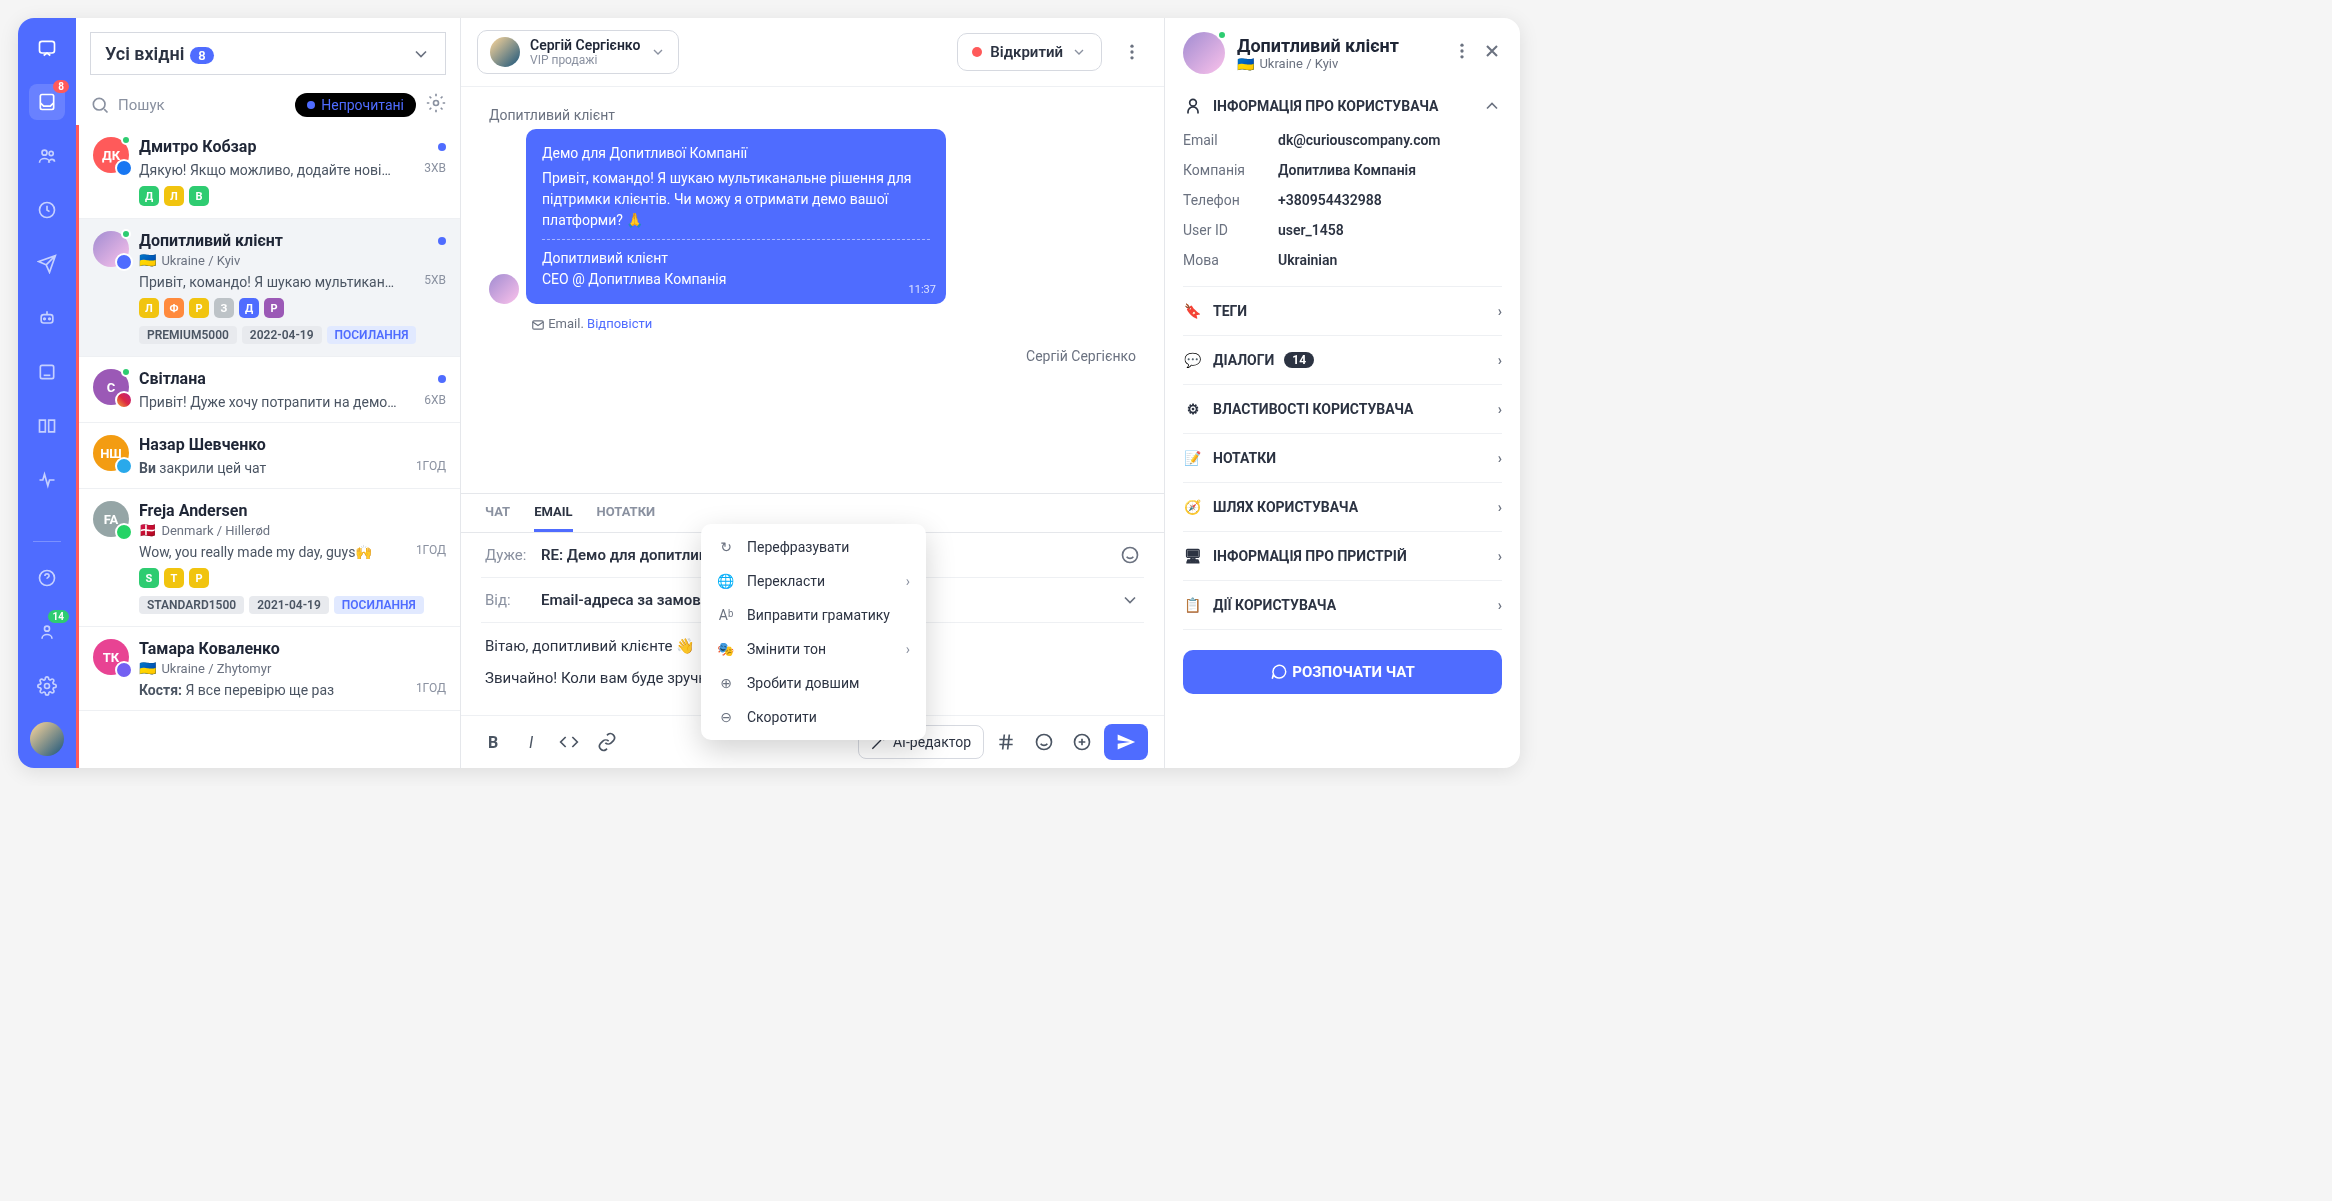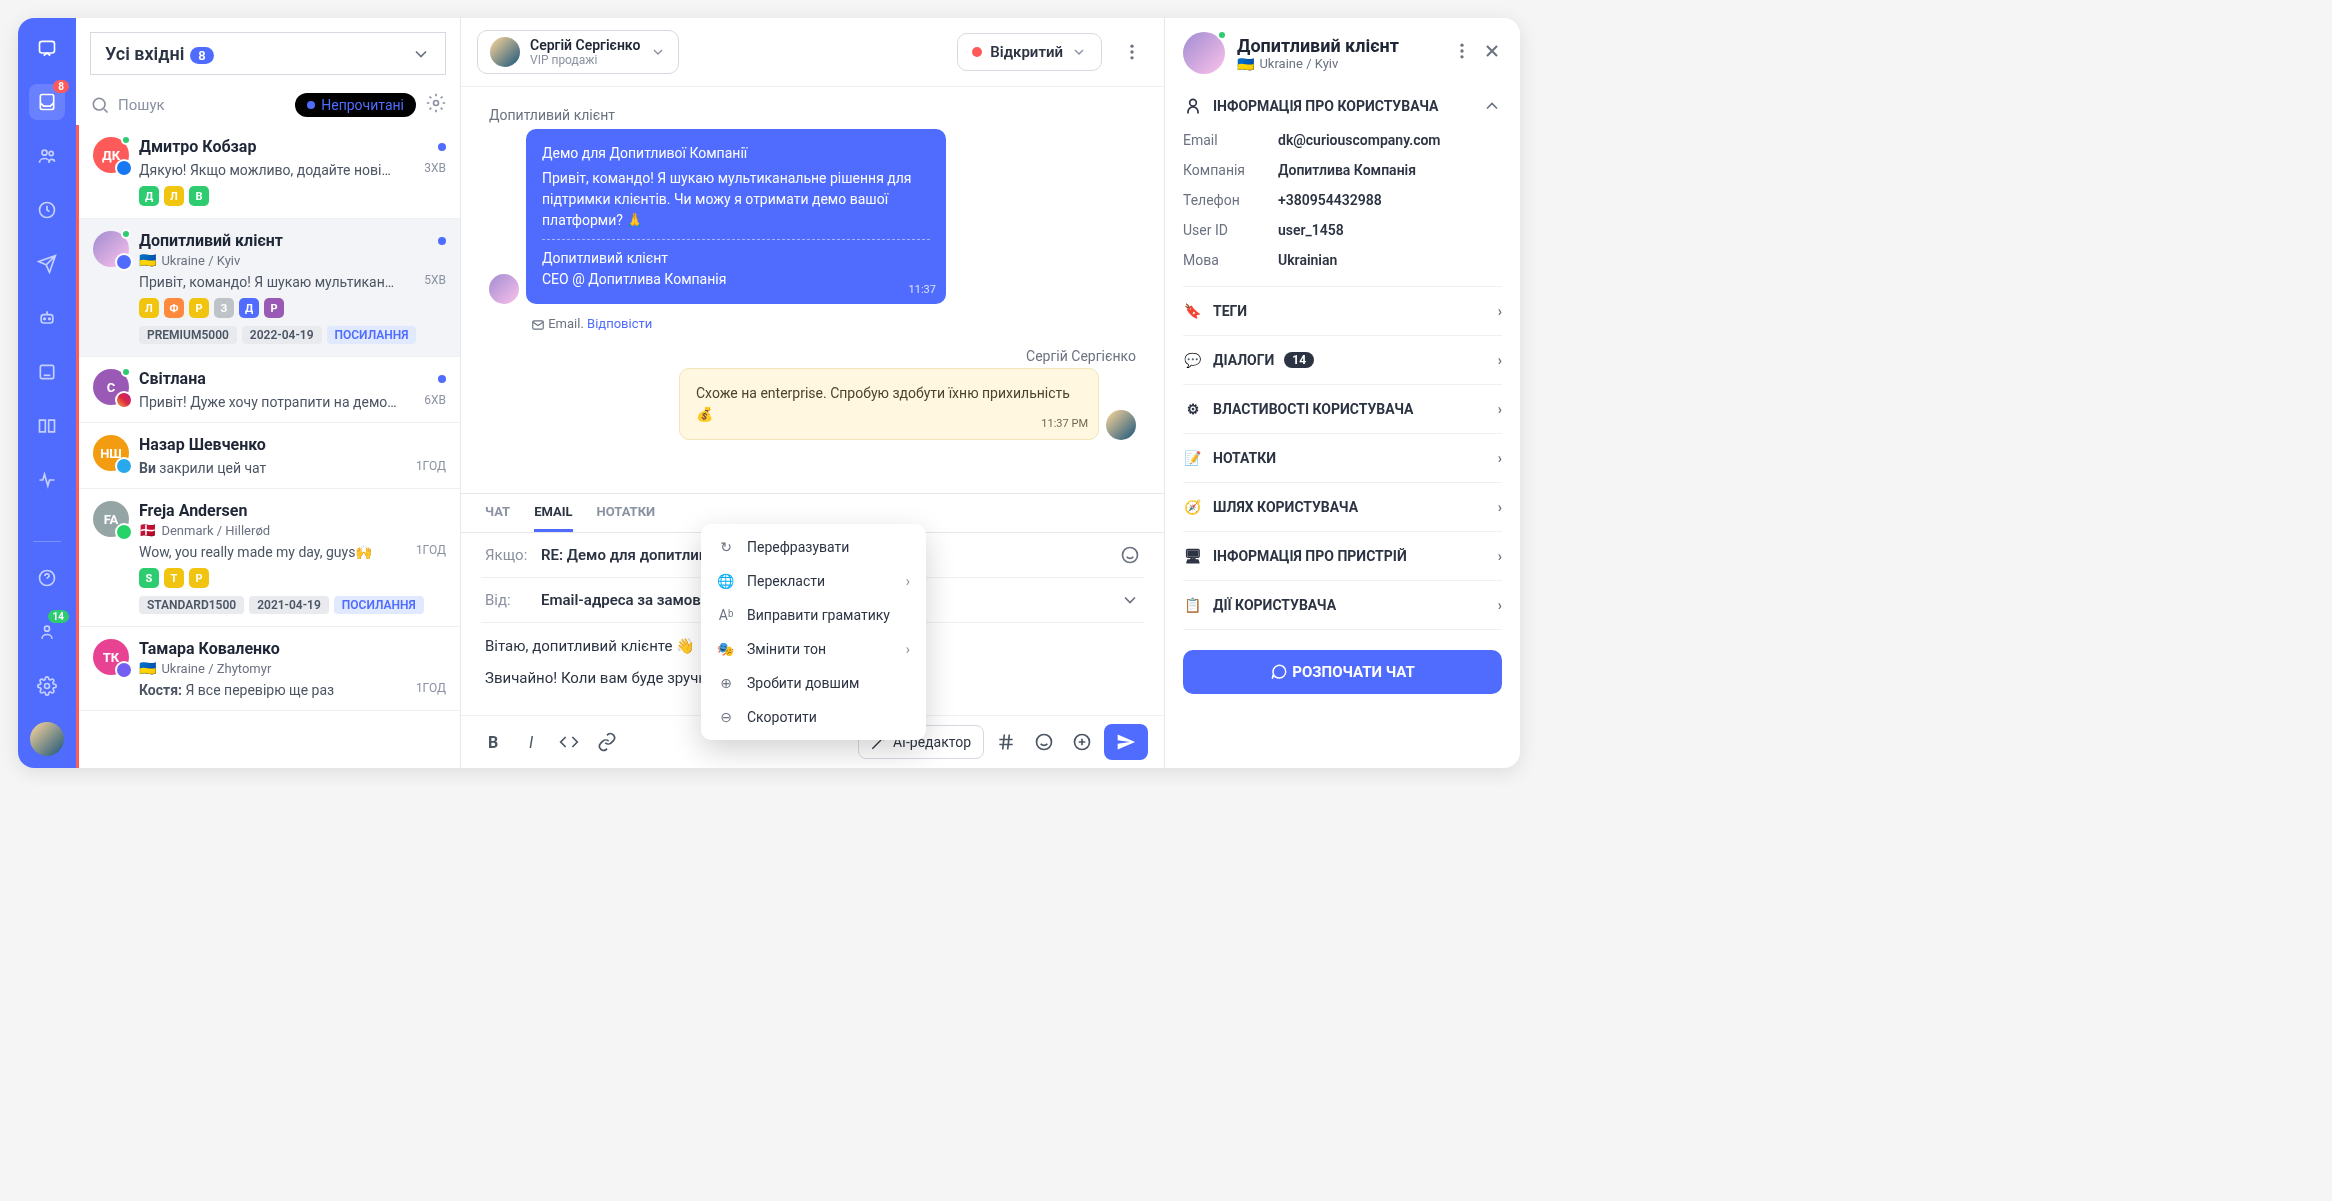--- a/index.html
+++ b/index.html
@@ -405,38 +405,31 @@
       </div>
       <div class="email-meta">
         <svg style="width:14px;height:14px;vertical-align:middle" viewBox="0 0 24 24" fill="none" stroke="#6b7280" stroke-width="2">
             <rect x="3" y="5" width="18" height="14" rx="2"></rect>
             <path d="M3 7l9 6 9-6"></path>
           </svg>
         <span>Email. </span><a href="#">Відповісти</a>
       </div>
       <div style="height:16px"></div>
       <div class="out-label">Сергій Сергієнко</div>
-      <div class="msg-row out">
-        <div class="bubble note">
-          <span>Схоже на enterprise. Спробую здобути їхню прихильність 💰</span>
-          <span class="time">11:37 PM</span>
-        </div>
-        <div class="msg-avatar" style="background:linear-gradient(135deg,#ffd89b,#19547b)"></div>
-      </div>
     </div>
 
     <div class="composer">
       <div class="comp-tabs">
         <div class="comp-tab">ЧАТ</div>
         <div class="comp-tab active">EMAIL</div>
         <div class="comp-tab">НОТАТКИ</div>
       </div>
       <div class="comp-fields">
         <div class="comp-field">
-          <span class="flabel">Якщо:</span>
+          <span class="flabel">Дуже:</span>
           <span class="fval">RE: Демо для допитливого к</span>
           <svg viewBox="0 0 24 24" fill="none" stroke="#6b7280" stroke-width="2">
               <circle cx="12" cy="12" r="9"></circle>
               <path d="M8 14s1.5 2 4 2 4-2 4-2M9 9h.01M15 9h.01"></path>
             </svg>
         </div>
         <div class="comp-field">
           <span class="flabel">Від:</span>
           <span class="fval">Email-адреса за замовчуван</span>
           <svg viewBox="0 0 24 24" fill="none" stroke="#6b7280" stroke-width="2">

